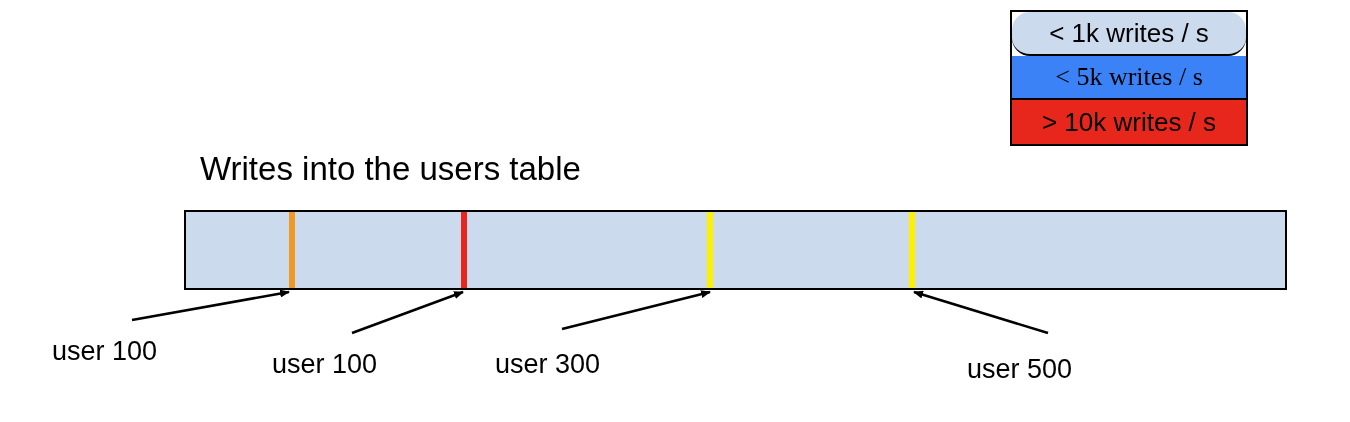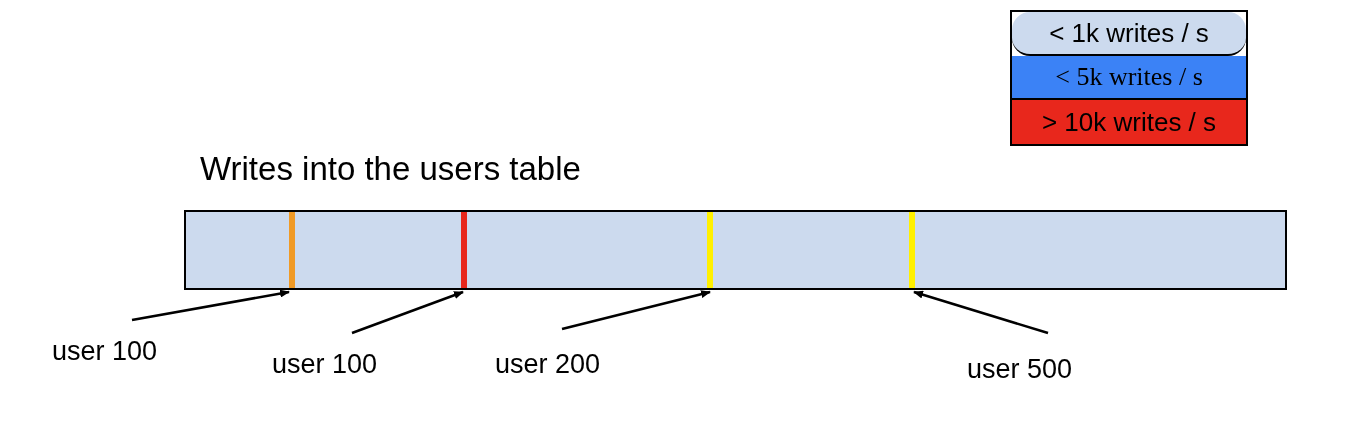--- a/index.html
+++ b/index.html
@@ -115,21 +115,21 @@
     <div class="bar-fill">
       <div class="stripe" style="background: rgb(240, 154, 38); left: 9.34%;"></div>
       <div class="stripe" style="background: rgb(232, 39, 28); left: 25.02%;"></div>
       <div class="stripe" style="background: rgb(255, 240, 0); left: 47.41%;"></div>
       <div class="stripe" style="background: rgb(255, 240, 0); left: 65.82%;"></div>
     </div>
   </div>
 
   <div class="user-label" style="left: 52px; top: 336px;">user 100</div>
   <div class="user-label" style="left: 272px; top: 349px;">user 100</div>
-  <div class="user-label" style="left: 495px; top: 349px;">user 200</div>
+  <div class="user-label" style="left: 495px; top: 349px;">user 300</div>
   <div class="user-label" style="left: 967px; top: 354px;">user 500</div>
 
   <svg class="arrows" viewBox="0 0 1350 422">
     <defs>
       <marker id="arrowhead" markerWidth="10" markerHeight="8" refX="9" refY="4" orient="auto" markerUnits="userSpaceOnUse">
         <path d="M0,0 L10,4 L0,8 Z" fill="#000000"></path>
       </marker>
     </defs>
     <line stroke="#000000" stroke-width="2.5" marker-end="url(#arrowhead)" x1="132" y1="320" x2="289" y2="292"></line>
     <line stroke="#000000" stroke-width="2.5" marker-end="url(#arrowhead)" x1="352" y1="333" x2="463" y2="292"></line>

